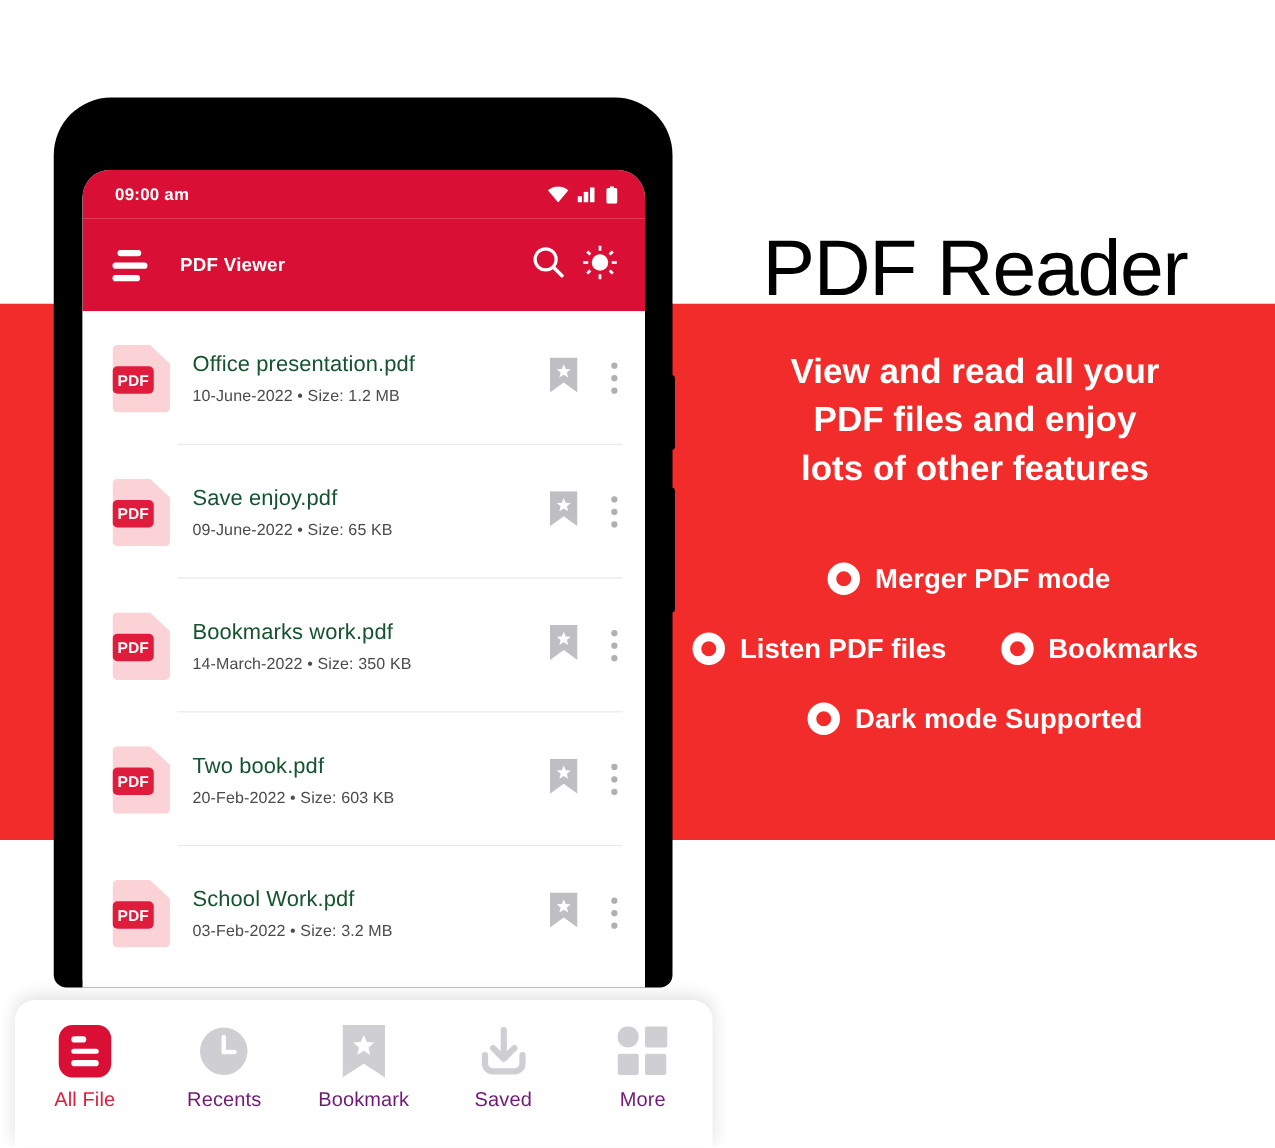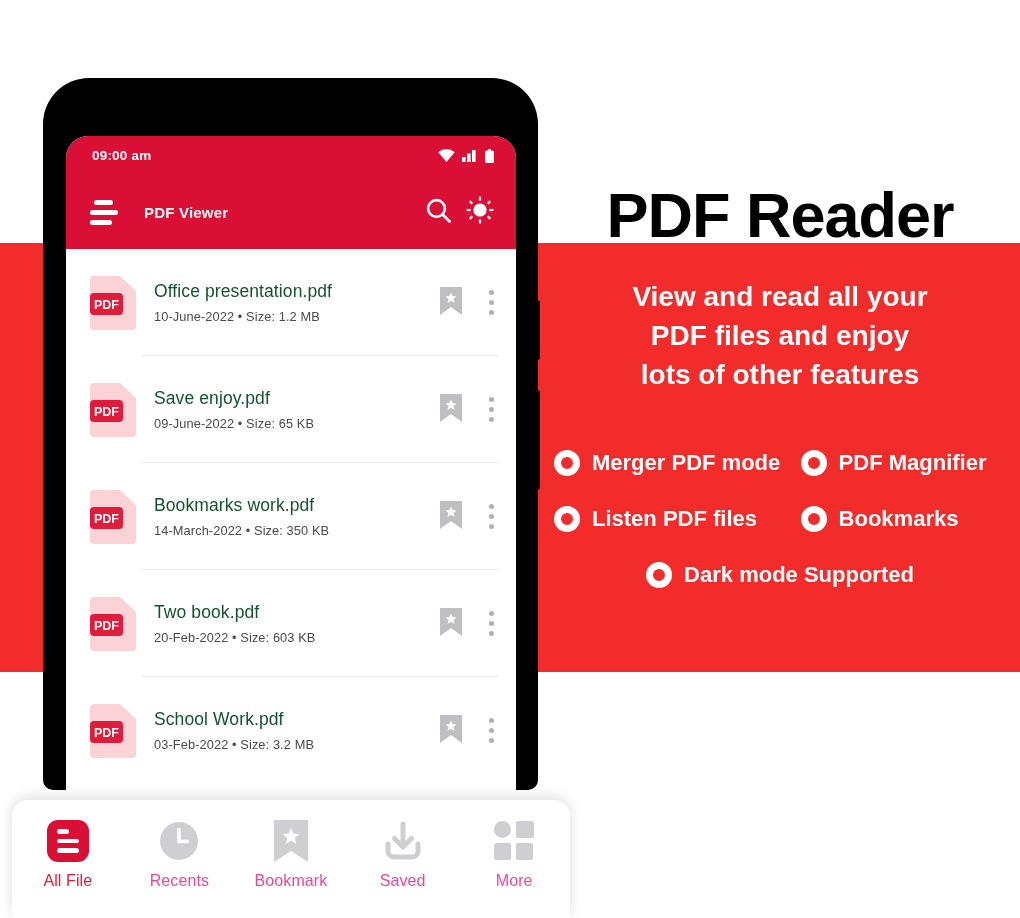--- a/index.html
+++ b/index.html
@@ -16,21 +16,21 @@
     position:absolute;left:0;top:243px;width:1020px;height:429px;
     background:#F22B2B;
   }
 
   
   .promo{
     position:absolute;left:540px;top:176px;width:480px;height:500px;
     text-align:center;
   }
   .promo-title{
-    font-size:63px;line-height:66px;font-weight:bold;color:#000000;
+    font-size:63px;line-height:66px;font-weight:normal;color:#000000;
     letter-spacing:-1px;margin:0;padding-top:6px;
   }
   .promo-sub{
     margin-top:29px;
     font-size:28px;line-height:39px;font-weight:bold;color:#ffffff;
     letter-spacing:0px;
   }
   .promo-sub div{white-space:nowrap;}
 
   .features{position:absolute;left:540px;top:450px;width:480px;}
@@ -124,21 +124,21 @@
     position:absolute;left:12px;top:800px;width:558px;height:118px;
     background:#ffffff;border-radius:16px 16px 0 0;
     box-shadow:0 -3px 14px rgba(0,0,0,0.13);
     display:flex;align-items:flex-start;justify-content:space-around;
     padding-top:18px;box-sizing:border-box;
   }
   .navitem{
     width:100px;display:flex;flex-direction:column;align-items:center;cursor:pointer;
   }
   .naviconwrap{height:46px;display:flex;align-items:center;justify-content:center;}
-  .navlabel{margin-top:8px;font-size:16px;color:#ec4899;letter-spacing:0.1px;}
+  .navlabel{margin-top:8px;font-size:16px;color:#701a75;letter-spacing:0.1px;}
   .navitem.active .navlabel{color:#E01C3C;}
   .allfile-icon{
     width:42px;height:42px;border-radius:11px;background:#DA0F35;
     display:flex;flex-direction:column;align-items:center;justify-content:center;gap:5px;
   }
   .allfile-icon i{display:block;height:4.5px;background:#fff;border-radius:3px;}
   .allfile-icon i:nth-child(1){width:12px;margin-right:10px;}
   .allfile-icon i:nth-child(2){width:22px;}
   .allfile-icon i:nth-child(3){width:22px;}
 </style>
@@ -156,24 +156,20 @@
       <div>PDF files and enjoy</div>
       <div>lots of other features</div>
     </div>
   </div>
 
   <div class="features">
     <div class="frow">
       <div class="fitem c1">
         <span class="ring"></span>
         <span class="flabel">Merger PDF mode</span>
-      </div>
-      <div class="fitem c2">
-        <span class="ring"></span>
-        <span class="flabel">PDF Magnifier</span>
       </div>
     </div>
     <div class="frow">
       <div class="fitem c1">
         <span class="ring"></span>
         <span class="flabel">Listen PDF files</span>
       </div>
       <div class="fitem c2">
         <span class="ring"></span>
         <span class="flabel">Bookmarks</span>

